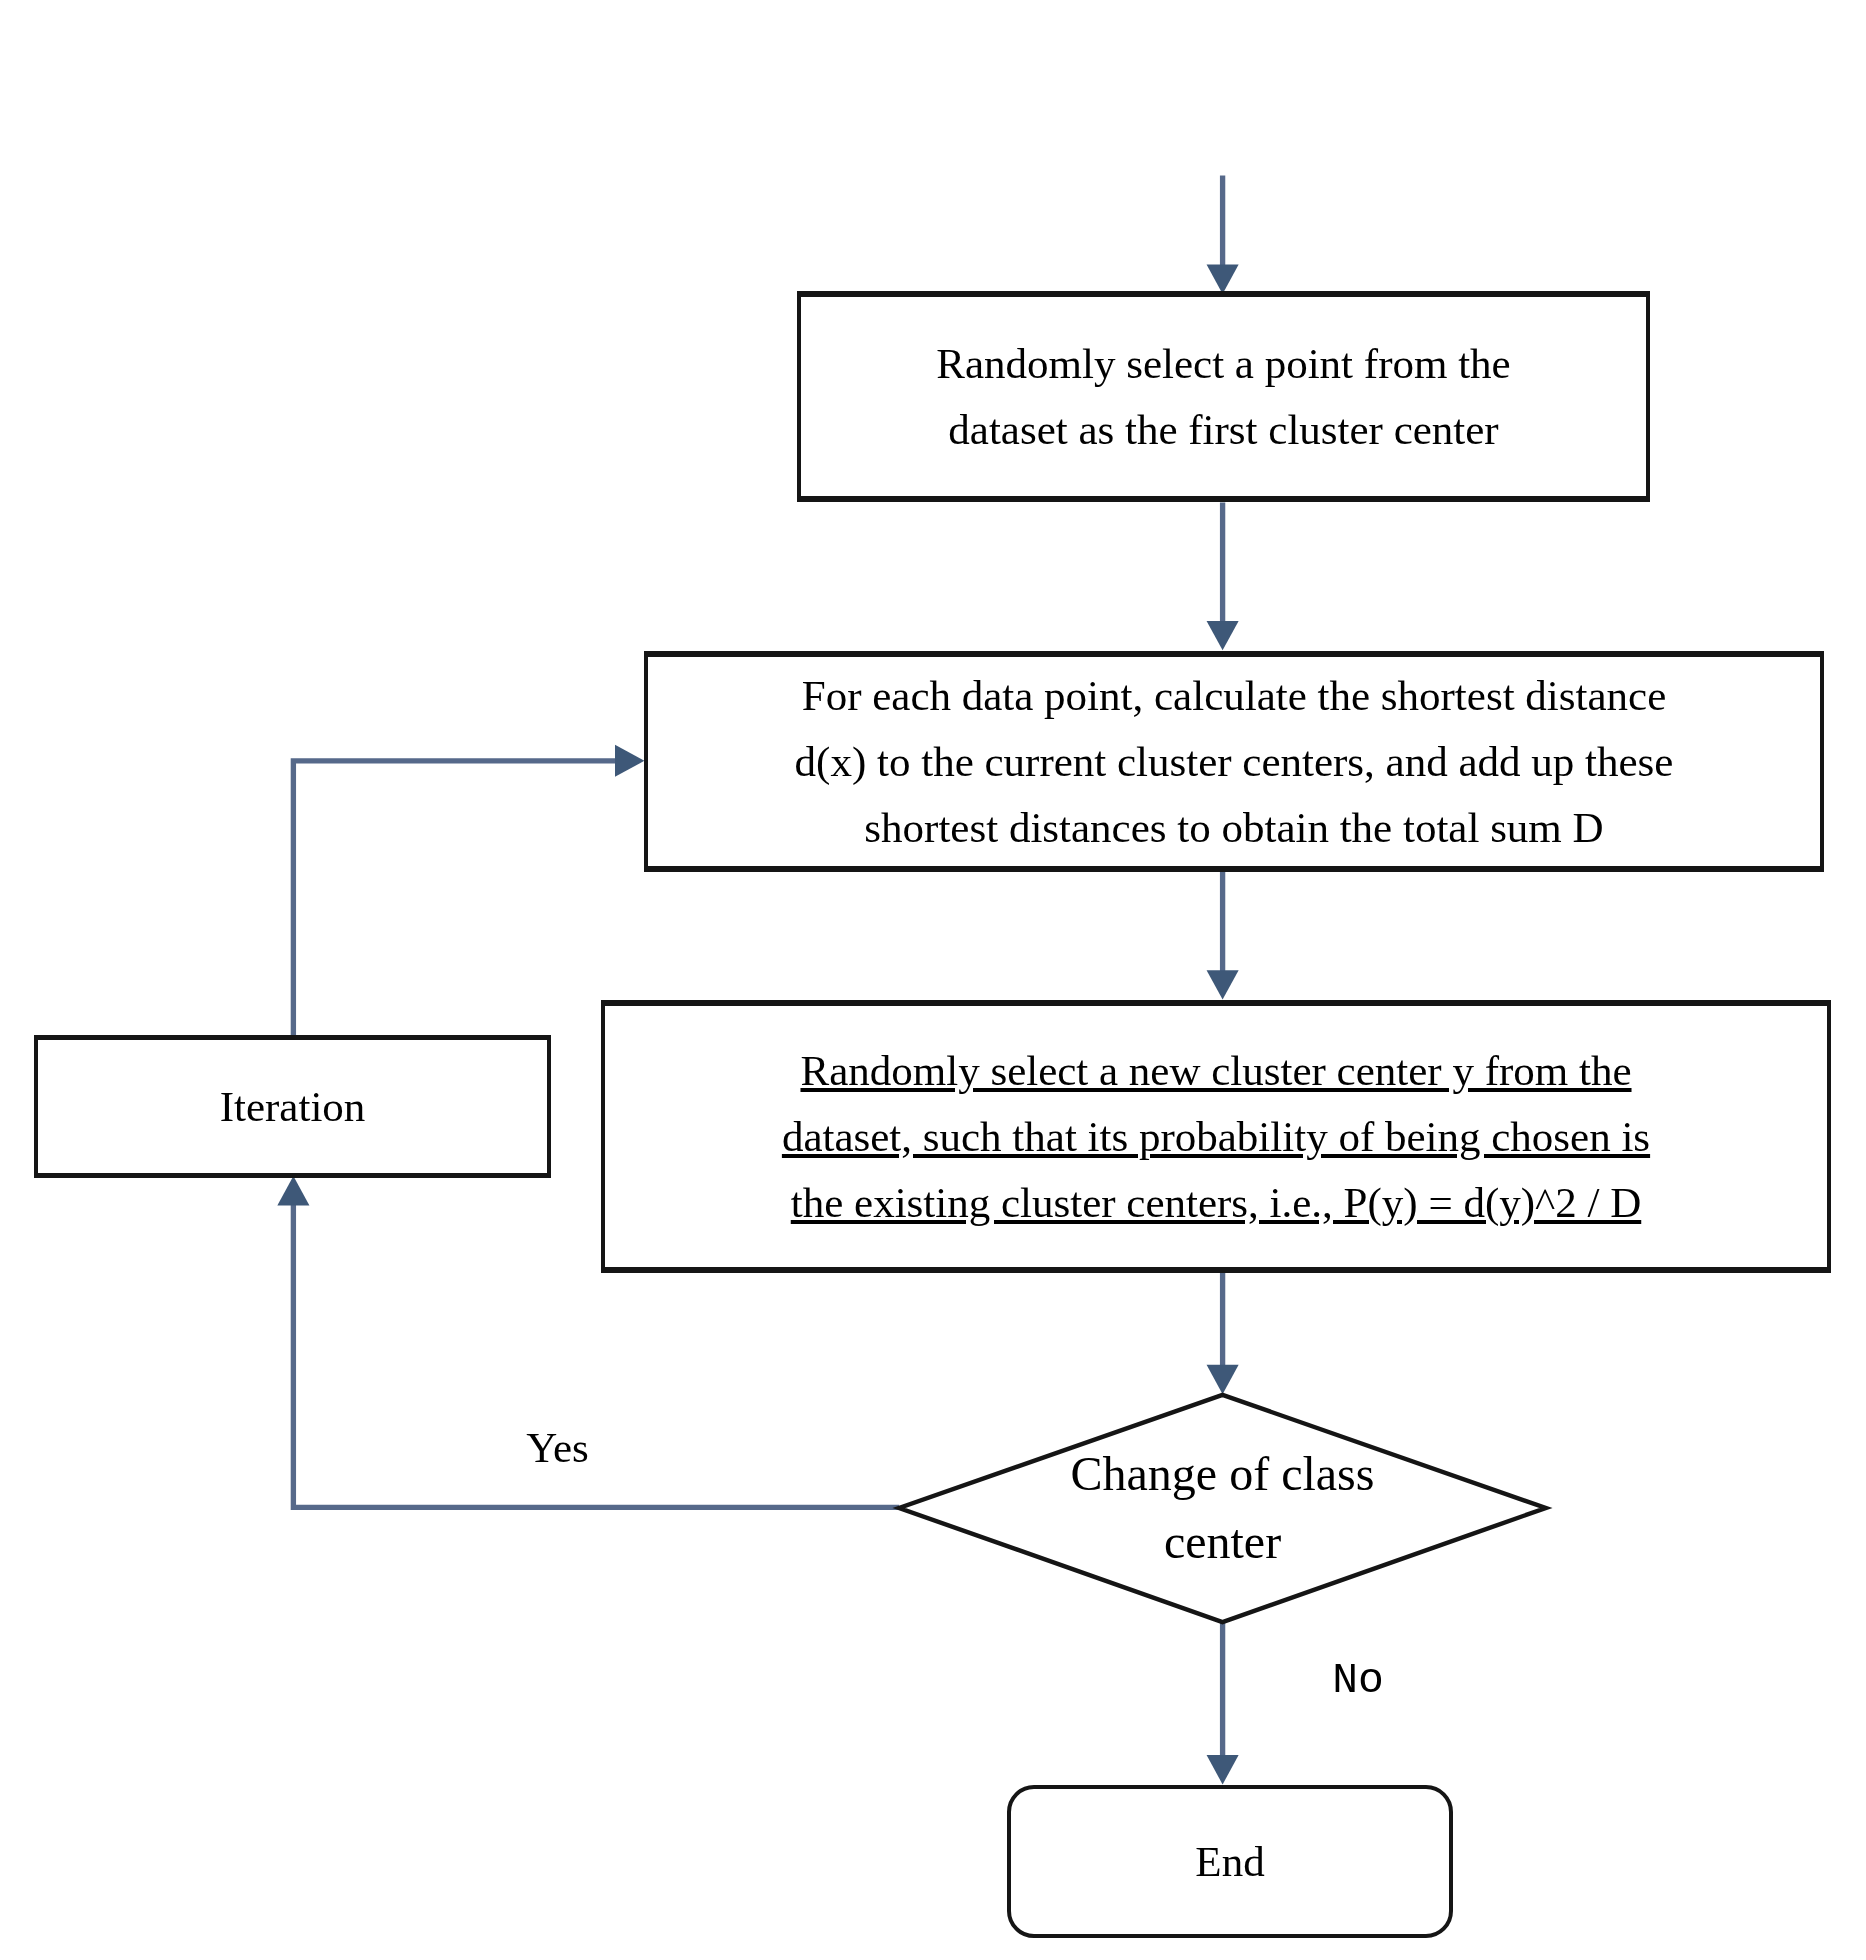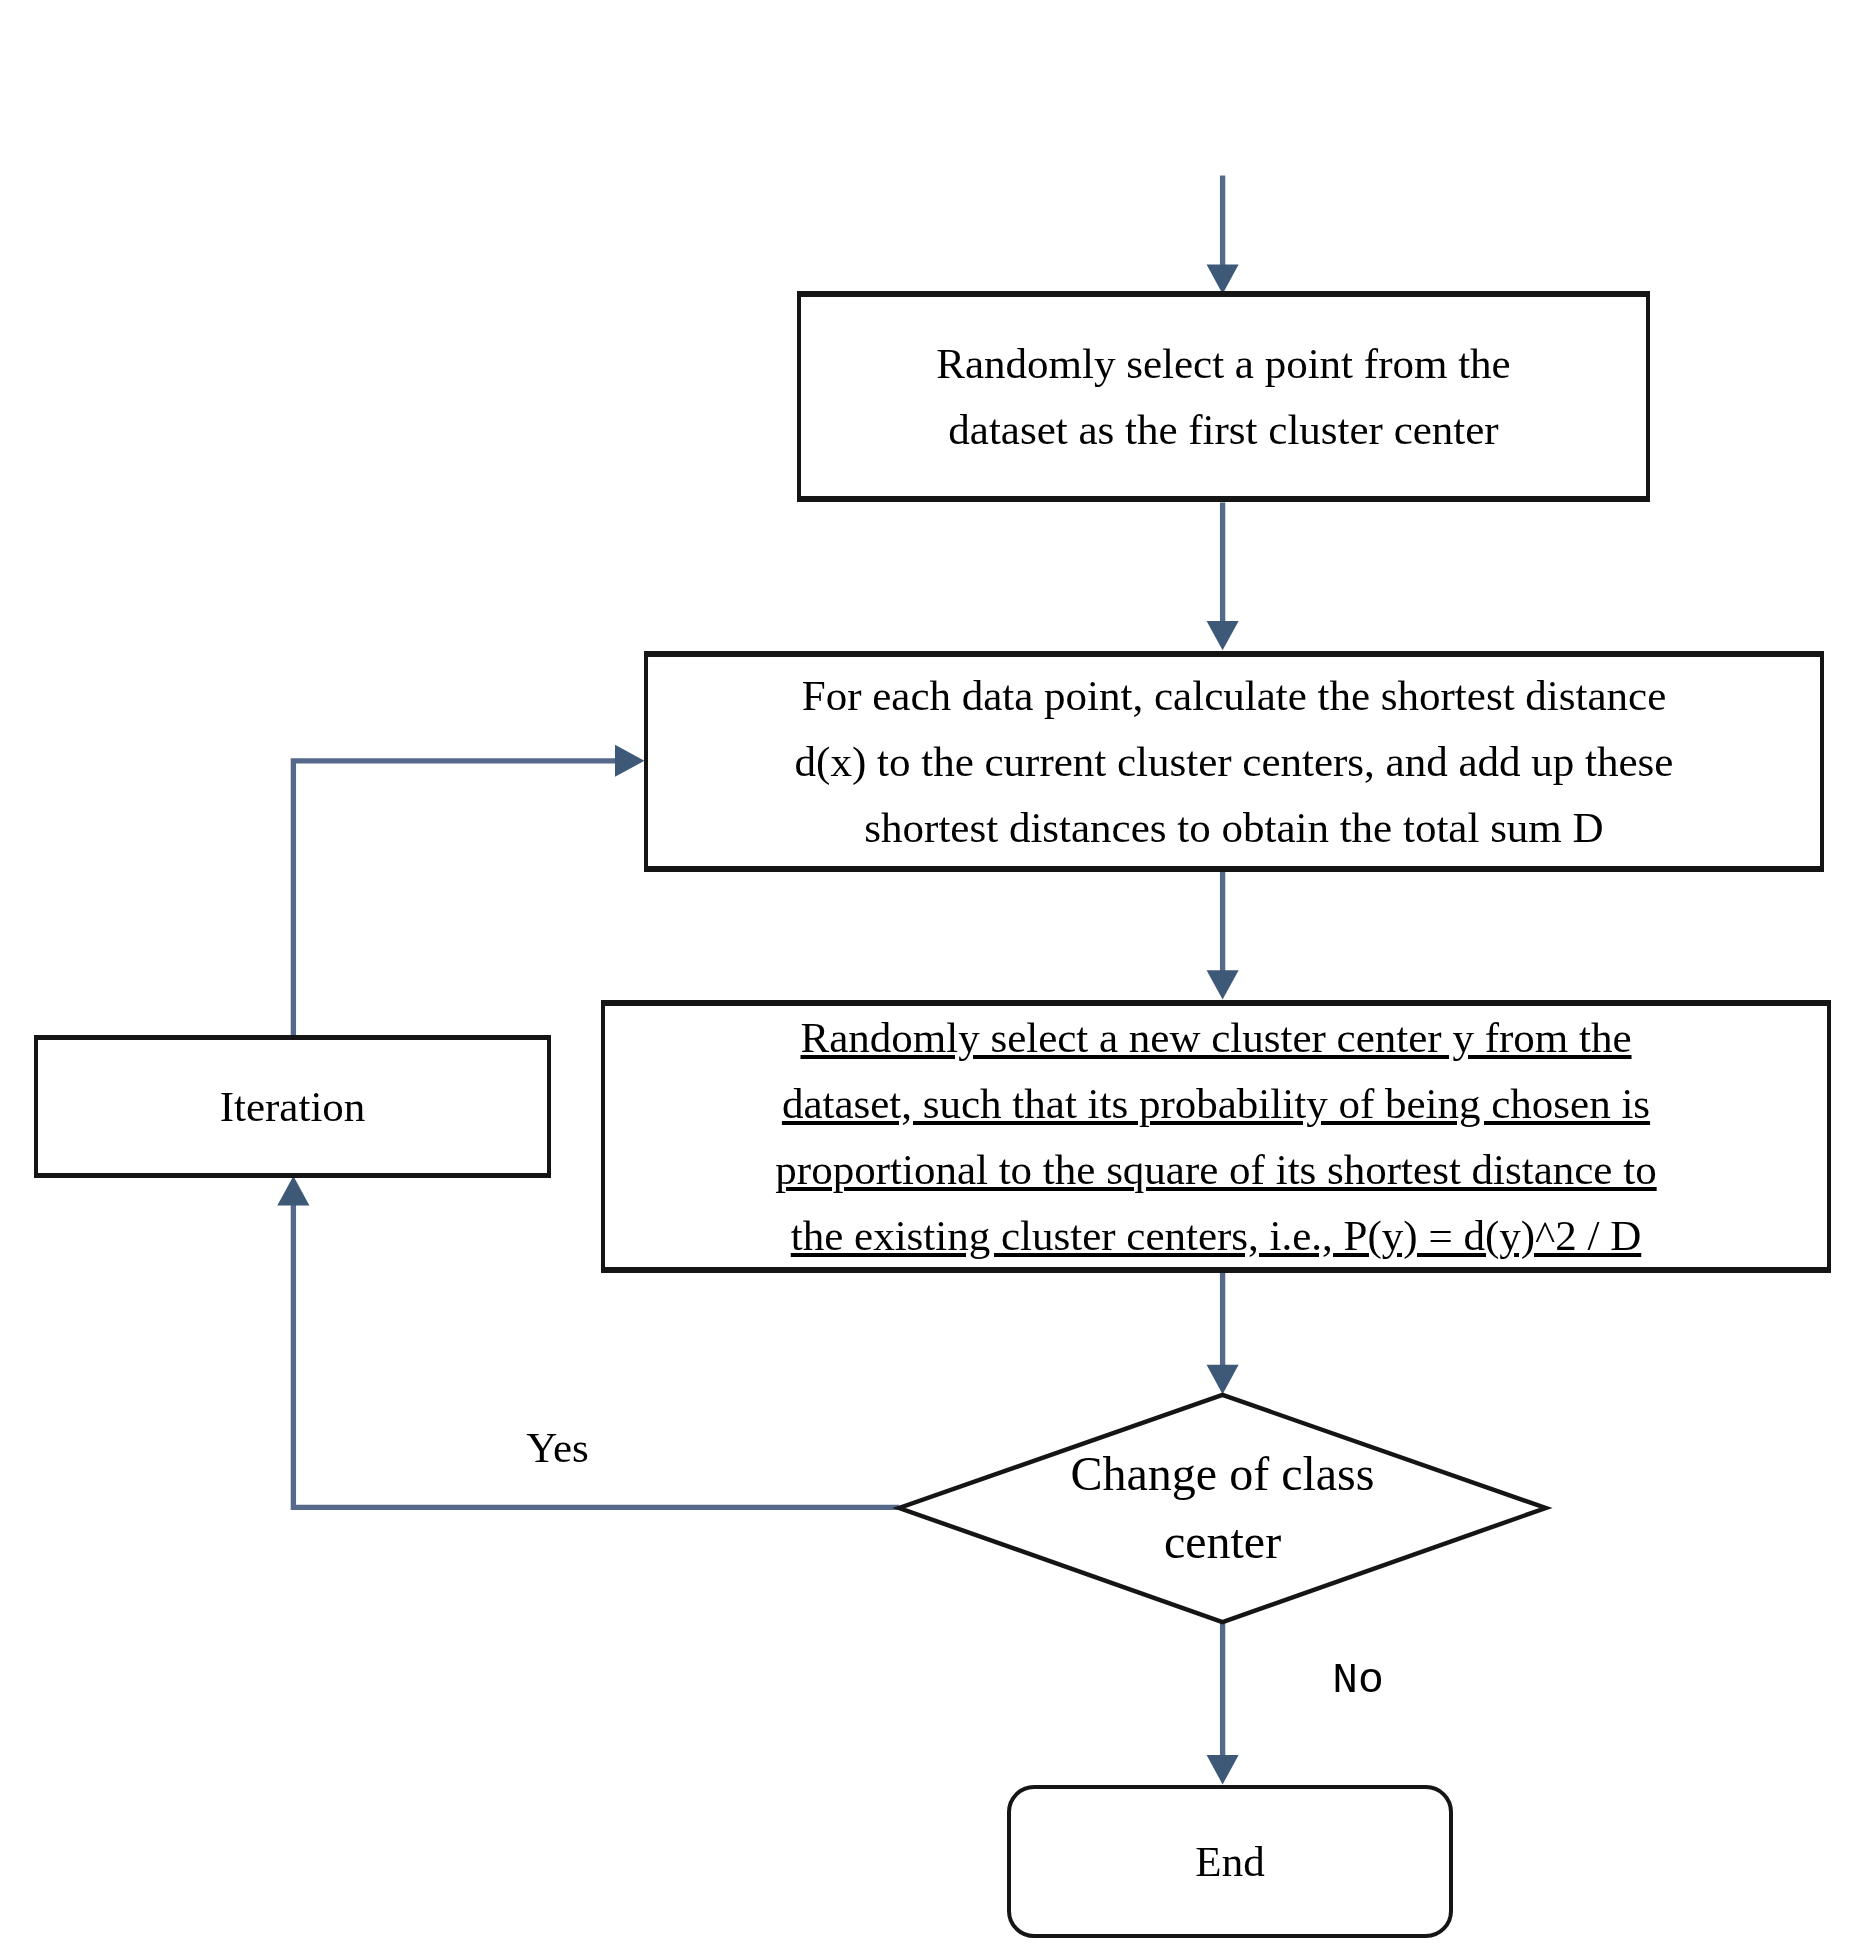--- a/index.html
+++ b/index.html
@@ -88,21 +88,20 @@
 
   <div class="node process" style="left:644px;top:651px;width:1180px;height:221px;">
     <div class="tline">For each data point, calculate the shortest distance</div>
     <div class="tline">d(x) to the current cluster centers, and add up these</div>
     <div class="tline">shortest distances to obtain the total sum D</div>
   </div>
 
   <div class="node process" style="left:601px;top:1000px;width:1230px;height:273px;text-decoration:underline;">
     <div class="tline">Randomly select a new cluster center y from the</div>
     <div class="tline">dataset, such that its probability of being chosen is</div>
-    <div class="tline">proportional to the square of its shortest distance to</div>
     <div class="tline">the existing cluster centers, i.e., P(y) = d(y)^2 / D</div>
   </div>
 
   <div class="node process" style="left:34px;top:1035px;width:517px;height:143px;border-top-width:5.3px;border-bottom-width:5.3px;">
     <div class="tline">Iteration</div>
   </div>
 
   <div class="diamond-wrap">
     <svg width="677" height="250" viewBox="0 0 760 280" xmlns="http://www.w3.org/2000/svg">
       <polygon points="380,13 743,140 380,268 17,140" fill="#ffffff" stroke="#151515" stroke-width="5"></polygon>

